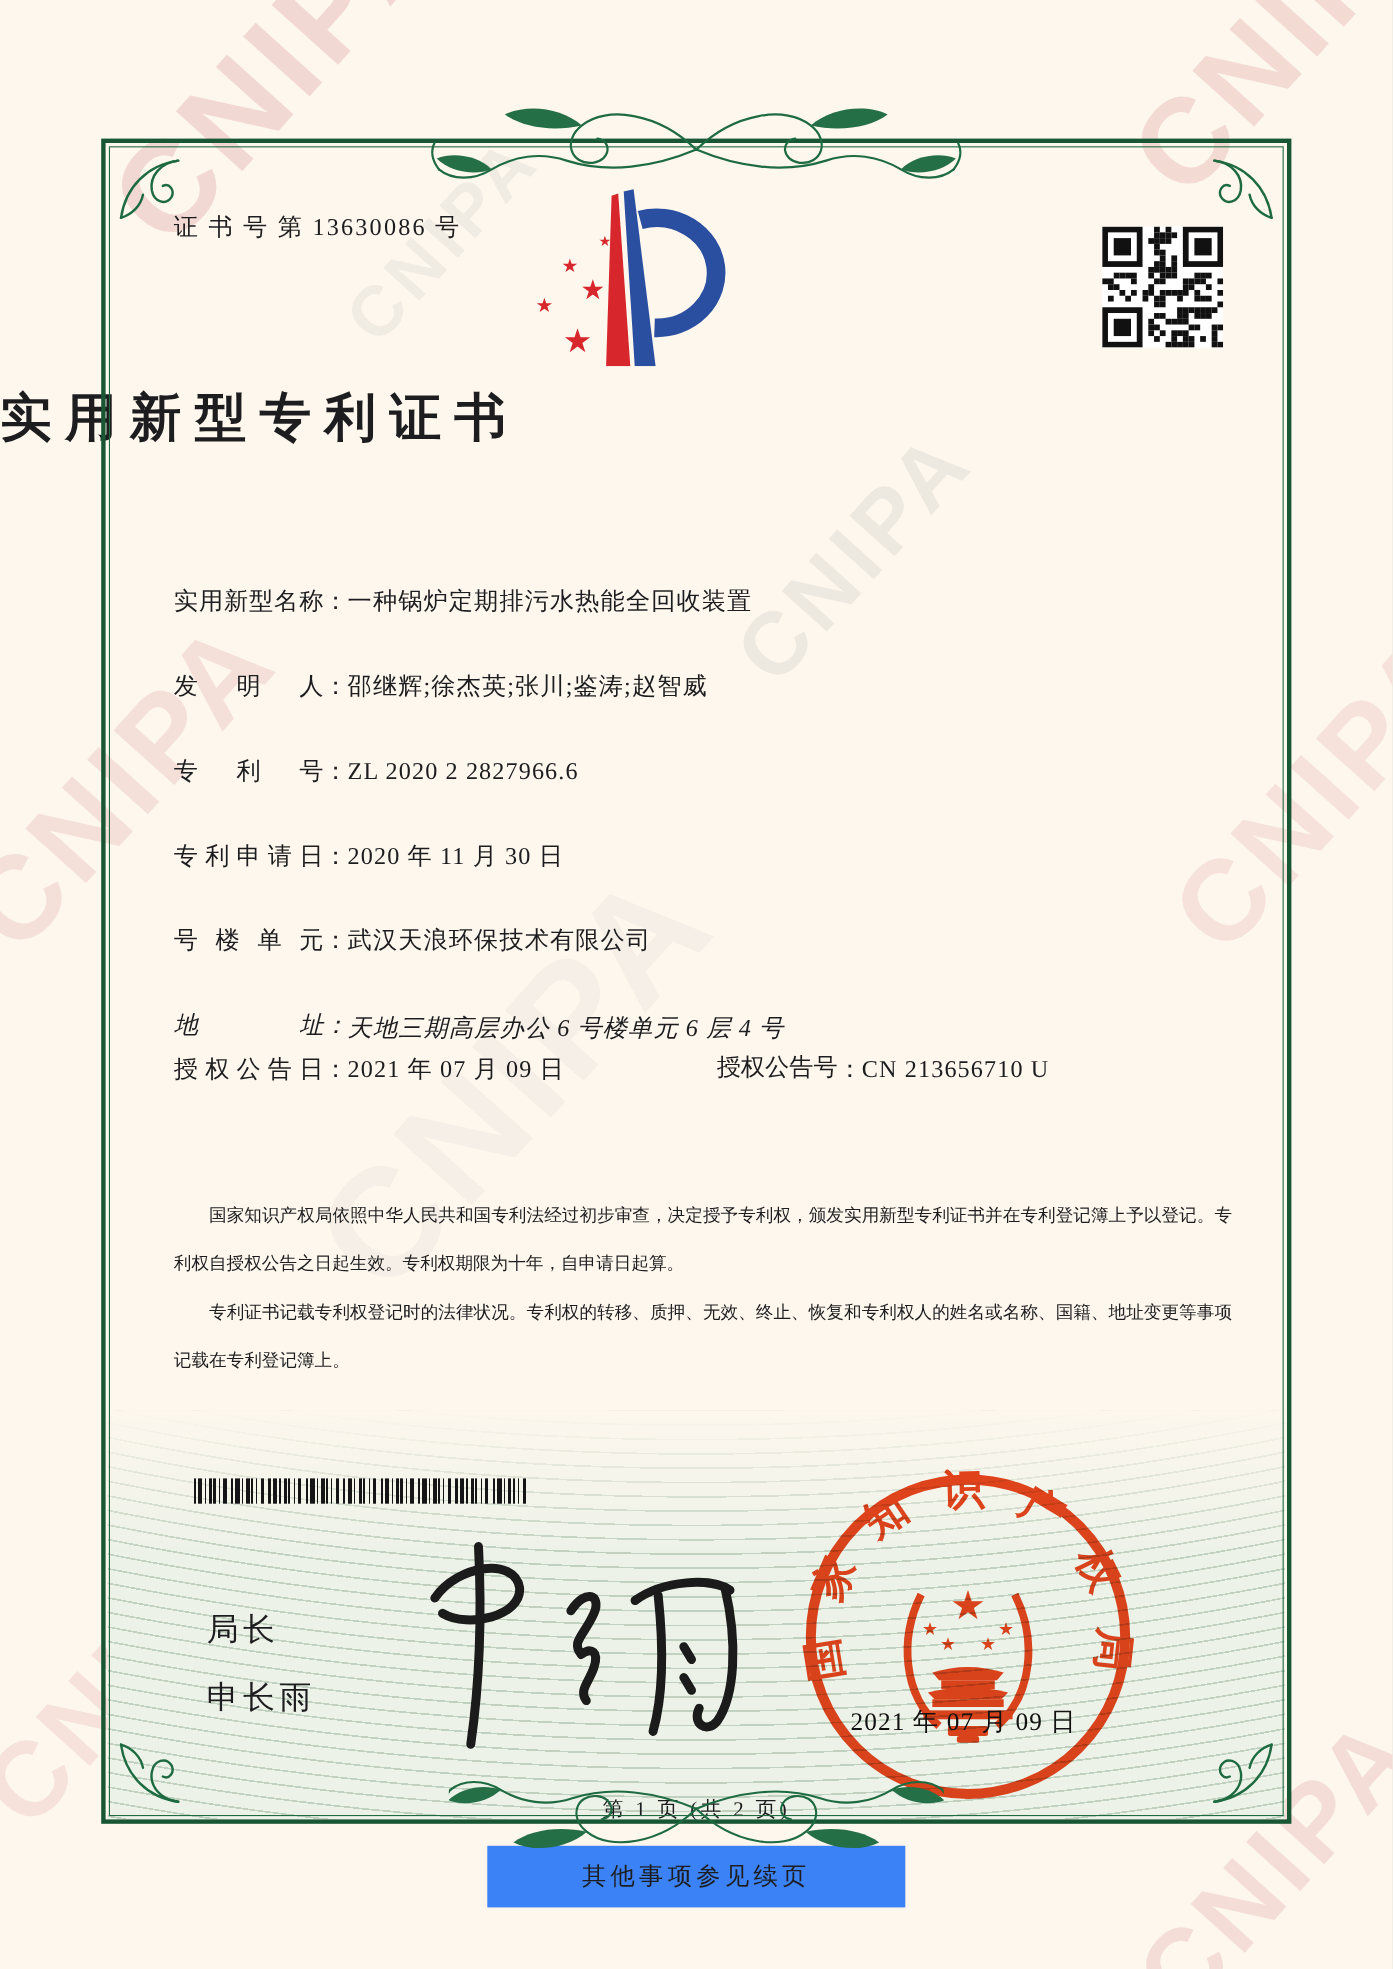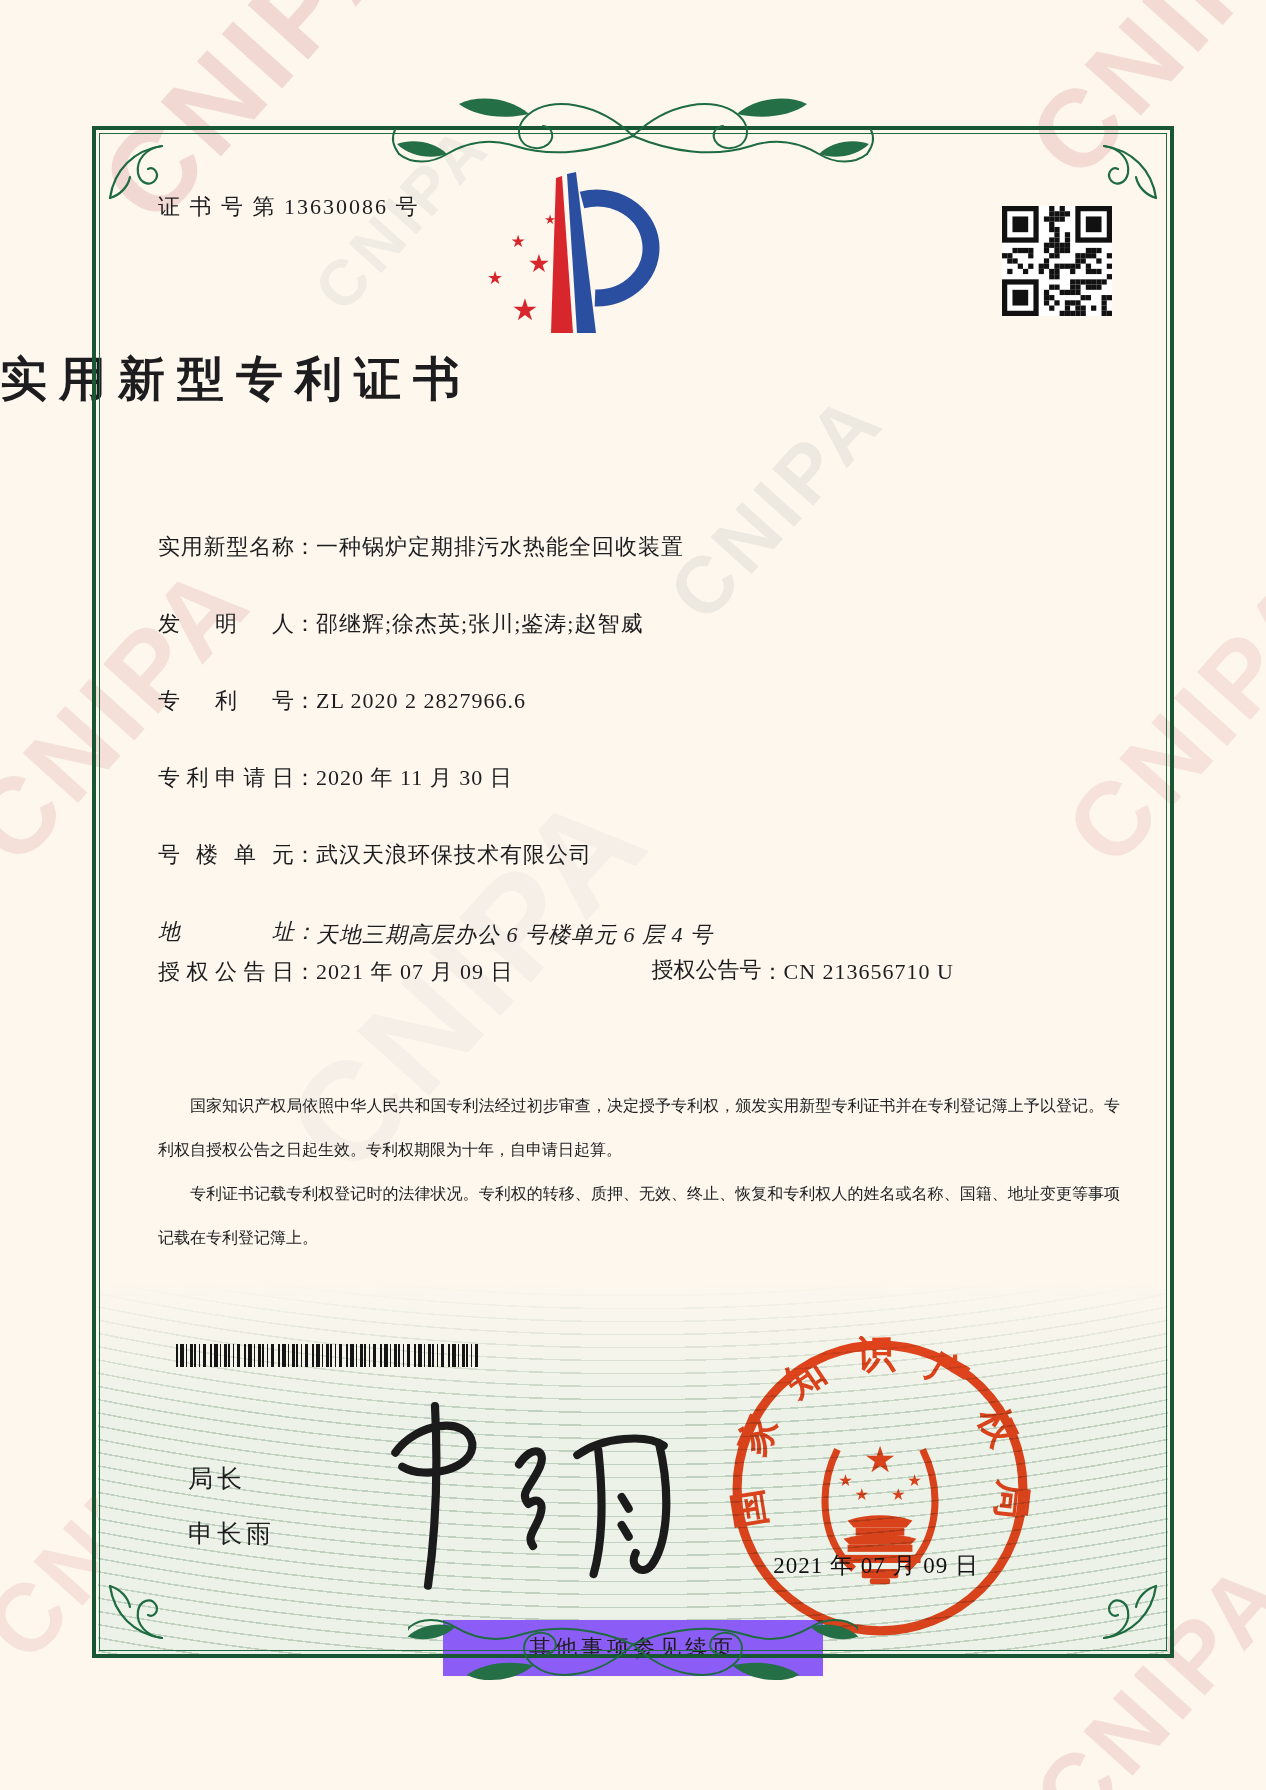--- a/index.html
+++ b/index.html
@@ -53,31 +53,31 @@
   .barcode{position:absolute;left:176px;top:1344px;width:305px;height:23px;z-index:2;
     background:repeating-linear-gradient(90deg,
       #151515 0 2px,rgba(0,0,0,0) 2px 4px,
       #151515 4px 8px,rgba(0,0,0,0) 8px 10px,
       #151515 10px 11px,rgba(0,0,0,0) 11px 14px,
       #151515 14px 17px,rgba(0,0,0,0) 17px 18px,
       #151515 18px 20px,rgba(0,0,0,0) 20px 23px,
       #151515 23px 24px,rgba(0,0,0,0) 24px 27px,
       #151515 27px 30px,rgba(0,0,0,0) 30px 34px);}
   .director{position:absolute;left:188px;top:1462px;z-index:2;
-            font-family:"Liberation Sans","DejaVu Sans",sans-serif;font-size:25px;}
+            font-family:"Liberation Sans","DejaVu Sans",sans-serif;font-size:29px;}
   .director div{margin-bottom:22px;letter-spacing:4px;}
   .sig{position:absolute;left:368px;top:1392px;z-index:2;}
   .seal{position:absolute;left:728px;top:1336px;width:304px;height:304px;z-index:3;
         mix-blend-mode:multiply;}
   .seal-date{position:absolute;left:738px;top:1550px;width:276px;text-align:center;
              font-size:23px;letter-spacing:1px;color:#111;z-index:4;white-space:pre;}
   .page-no{position:absolute;left:0;right:0;top:1632px;text-align:center;font-size:19px;
            letter-spacing:3px;z-index:2;white-space:pre;}
-  .cont-strip{position:absolute;left:50%;transform:translateX(-50%);top:1620px;
-              background:#8b5cf6;padding:13px 86px;z-index:2;box-shadow:0 0 6px rgba(0,0,0,0.03);}
+  .cont-strip{position:absolute;left:50%;transform:translateX(-50%);top:1678px;
+              background:#3b82f6;padding:13px 86px;z-index:2;box-shadow:0 0 6px rgba(0,0,0,0.03);}
   .cont-strip span{font-size:22px;letter-spacing:4px;}
 </style>
 </head>
 <body>
 
 <div class="sheet">
 
   <span class="wm" style="left:60px;top:-10px;font-size:118px;color:rgba(219,146,146,.30);">CNIPA</span>
   <span class="wm" style="left:990px;top:-40px;font-size:110px;color:rgba(219,146,146,.28);">CNIPA</span>
   <span class="wm" style="left:290px;top:180px;font-size:64px;color:rgba(150,150,150,.12);">CNIPA</span>

